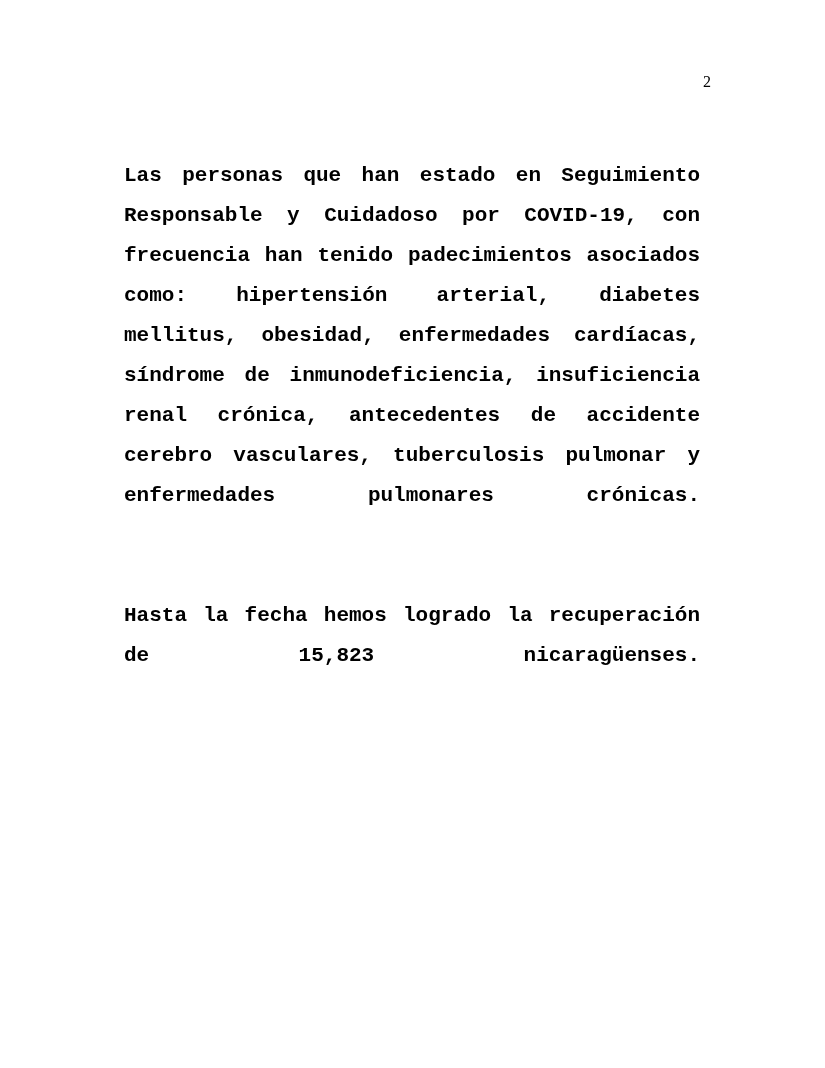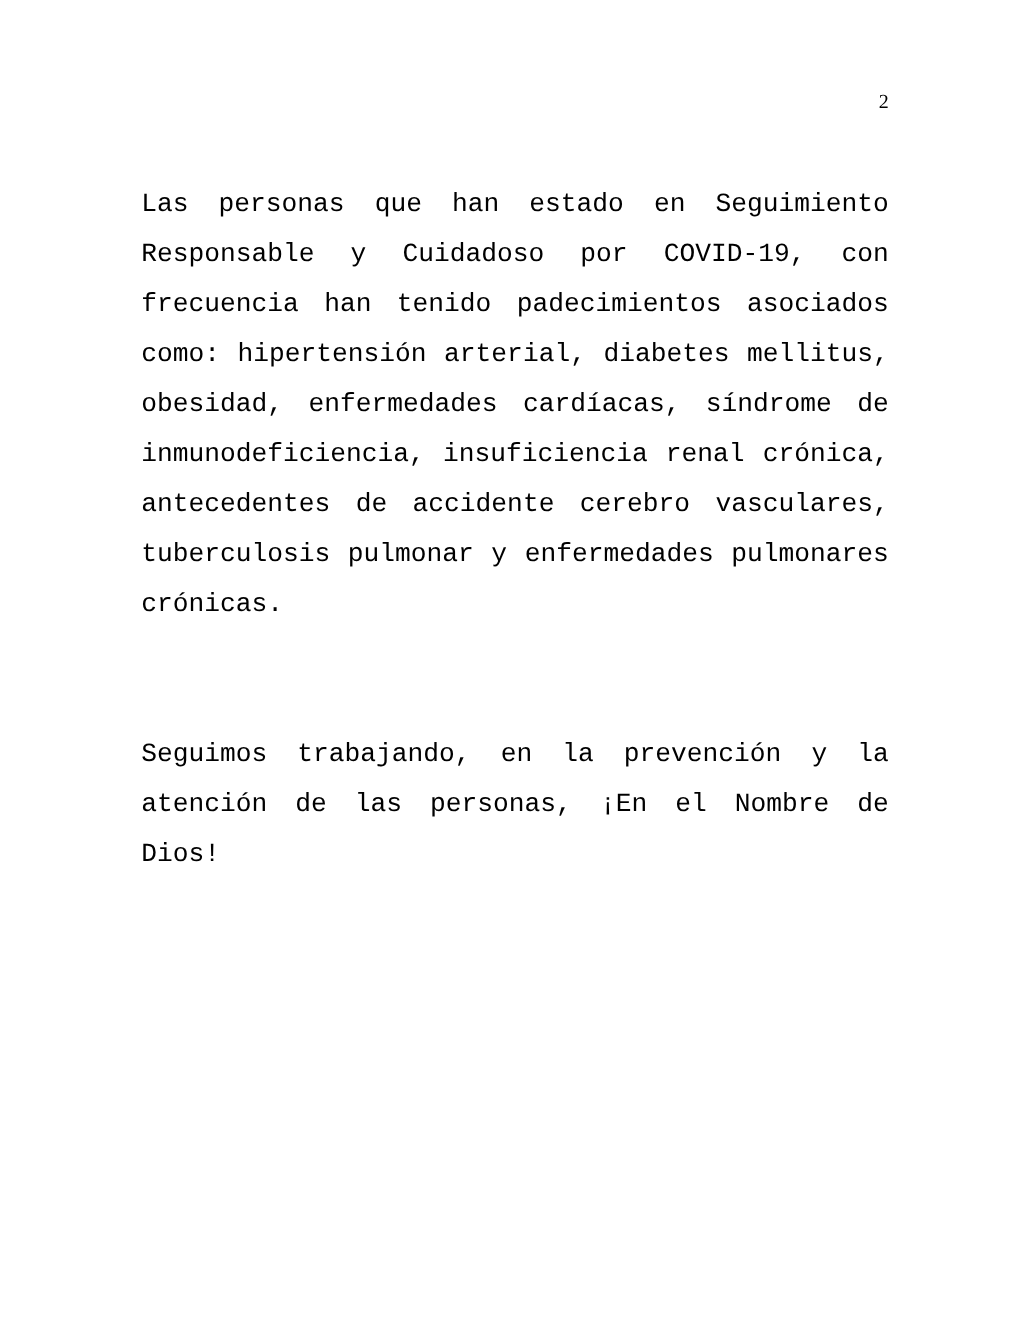--- a/index.html
+++ b/index.html
@@ -44,26 +44,26 @@
   .body-block {
     position: absolute;
     top: 145px;
     left: 113px;
     width: 598px;
   }
 
   .para {
     font-family: "Liberation Mono", "DejaVu Sans Mono", monospace;
     font-size: 21px;
-    font-weight: 400;
+    font-weight: 700;
     line-height: 40px;
     text-align: justify;
     text-justify: inter-word;
     color: #000000;
-    margin: 0;
+    margin: 11px;
     letter-spacing: 0;
     word-spacing: 0;
     hyphens: none;
     -webkit-hyphens: none;
   }
 
   
   .para::after {
     content: "";
     display: inline-block;
@@ -80,18 +80,18 @@
 
 <div class="page">
 
   <div class="page-number">2</div>
 
   <div class="body-block">
 
     <p class="para">Las personas que han estado en Seguimiento Responsable y Cuidadoso por COVID-19, con frecuencia han tenido padecimientos asociados como: hipertensión arterial, diabetes mellitus, obesidad, enfermedades cardíacas, síndrome de inmunodeficiencia, insuficiencia renal crónica, antecedentes de accidente cerebro vasculares, tuberculosis pulmonar y enfermedades pulmonares crónicas.</p>
 
 
+    <p class="para spacer-before">Hasta la fecha hemos logrado la recuperación de 15,823 nicaragüenses.</p>
 
-    <p class="para spacer-before">Seguimos trabajando, en la prevención y la atención de las personas, ¡En el Nombre de Dios!</p>
 
   </div>
 
 </div>
 
 </body></html>

